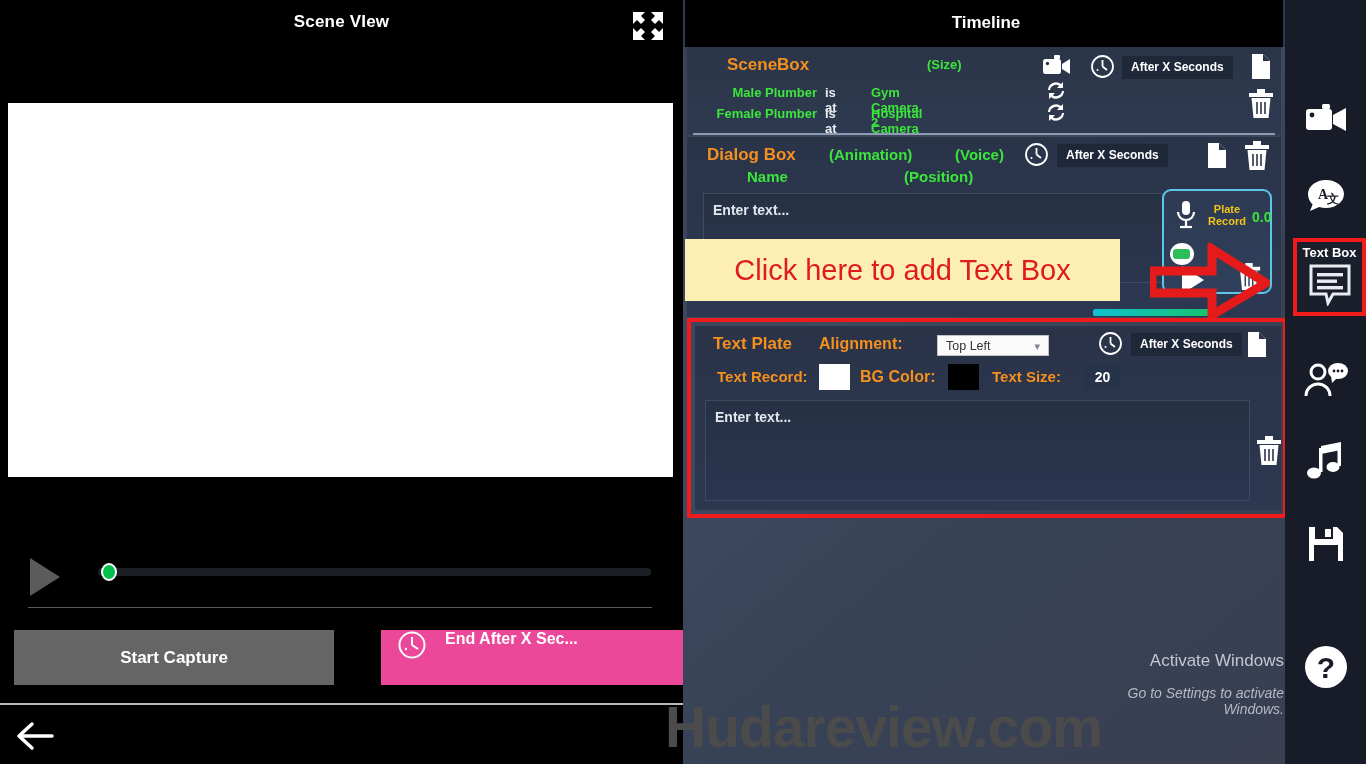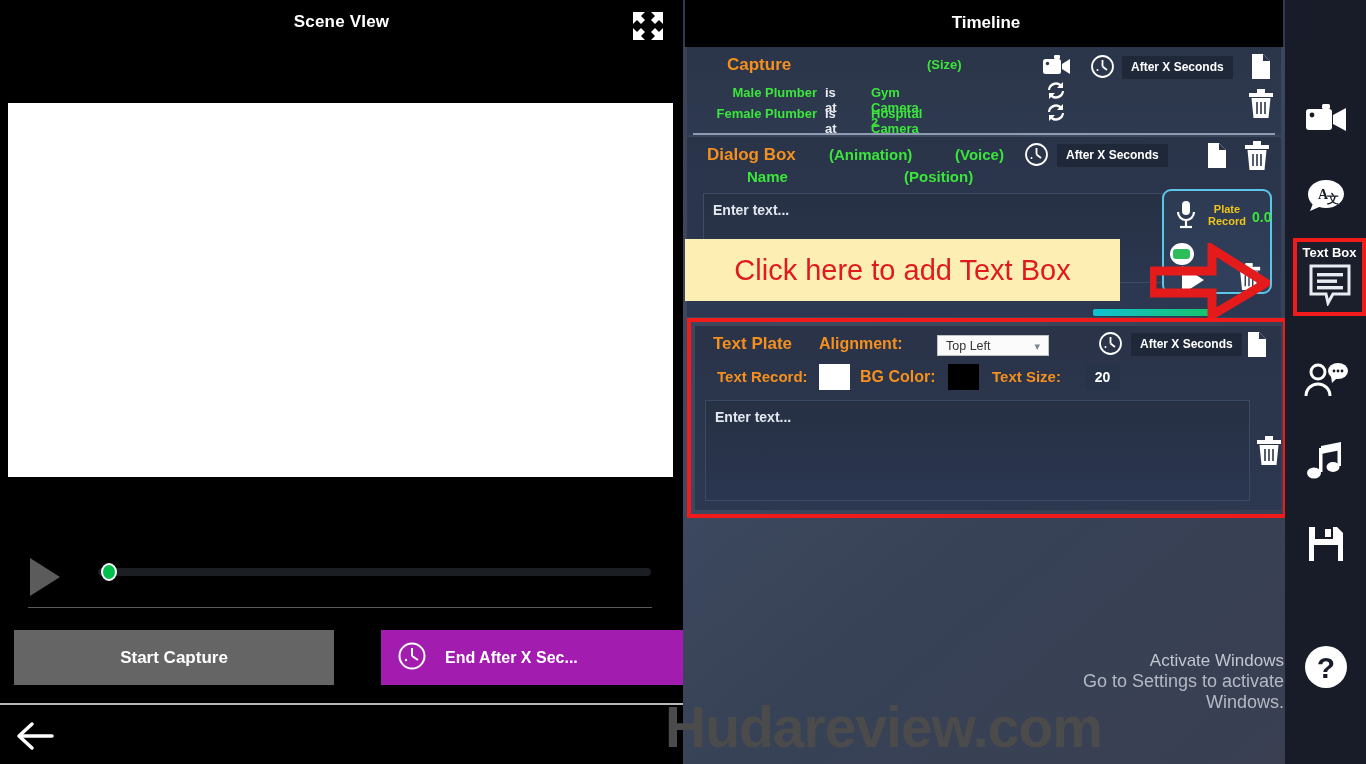--- a/index.html
+++ b/index.html
@@ -22,22 +22,22 @@
   #seek-wrap { position:absolute; left:98px; top:22px; width:553px; height:20px; cursor:pointer; }
   #seek-track { position:absolute; left:0; top:6px; width:553px; height:8px; background:#1b1e22; border-radius:4px; }
   #seek-knob { position:absolute; left:3px; top:1px; width:16px; height:18px; background:#00c04b;
                border:2px solid #fff; border-radius:50%; }
   #divider { position:absolute; left:28px; top:607px; width:624px; height:1px; background:#5a5a5a; }
 
   #btn-row { position:absolute; left:0; top:630px; width:683px; height:58px; }
   #start-capture { position:absolute; left:14px; top:0; width:320px; height:55px; background:#656565;
                    color:#fff; font-size:17px; font-weight:bold; display:flex; align-items:center;
                    justify-content:center; cursor:pointer; }
-  #end-after { position:absolute; left:381px; top:0; width:308px; height:55px; background:#a21caf;
-               display:flex; align-items:center; cursor:pointer; }
+  #end-after { position:absolute; left:381px; top:0; width:308px; height:55px; background:#ec4899;
+               display:flex; cursor:pointer; }
   #end-after .clk { margin-left:16px; }
   #end-after .lbl { color:#fff; font-size:16px; font-weight:bold; margin-left:18px; }
 
   #bottom-bar { position:absolute; left:0; top:703px; width:683px; height:61px; background:#000;
                 border-top:2px solid #b9b9b9; }
   #back-btn { position:absolute; left:14px; top:14px; width:40px; height:34px; cursor:pointer; }
 
   
   #timeline-panel { position:absolute; left:683px; top:0; width:602px; height:764px;
                     background:linear-gradient(140deg,#3b4055 0%,#3e4a60 35%,#374256 62%,#3a3f52 100%); }
@@ -124,21 +124,21 @@
   .afterx { position:absolute; background:#1f2838; color:#fff; font-size:12px; font-weight:bold;
             padding:4px 9px 5px; white-space:nowrap; cursor:pointer; }
   .doc-ic { position:absolute; cursor:pointer; }
   .trash-ic { position:absolute; cursor:pointer; }
   .cam-ic { position:absolute; cursor:pointer; }
   .sync-ic { position:absolute; cursor:pointer; }
 
   
   #activate { position:absolute; left:1074px; top:651px; width:210px; text-align:right; }
   #activate .t1 { color:#c2c6cf; font-size:17px; }
-  #activate .t2 { color:#b4b9c3; font-size:18px; margin-top:0; }
+  #activate .t2 { color:#b4b9c3; font-size:14px; margin-top:14px;font-style:italic; }
 
   
   #sidebar { position:absolute; left:1285px; top:0; width:81px; height:764px; background:#181c28; }
   .sb-item { position:absolute; left:0; width:81px; display:flex; align-items:center;
              justify-content:center; cursor:pointer; }
   #sb-textbox { position:absolute; left:1293px; top:238px; width:73px; height:78px;
                 border:4px solid #f11b1b; background:#1a1f2b; cursor:pointer; }
   #sb-textbox .lbl { position:absolute; left:0; top:3px; width:65px; text-align:center; color:#fff;
                      font-size:13px; font-weight:bold; }
   #sb-textbox .ic { position:absolute; left:12px; top:22px; }
@@ -205,21 +205,21 @@
     </div>
   </div>
 
   <div id="timeline-panel">
 
     <div id="tl-header">
       <div id="tl-title">Timeline</div>
     </div>
 
     <div class="card" id="scenebox-card">
-      <div class="sb-title">Capture</div>
+      <div class="sb-title">SceneBox</div>
       <div class="sb-view">(Size)</div>
 
       <div class="sb-row" style="top:38px;">
         <span class="sb-name" style="left:10px; width:120px;">Male Plumber</span>
         <span class="sb-isat" style="left:138px;">is at</span>
         <span class="sb-cam" style="left:184px;">Gym Camera 2</span>
       </div>
       <div class="sb-row" style="top:59px;">
         <span class="sb-name" style="left:10px; width:120px;">Female Plumber</span>
         <span class="sb-isat" style="left:138px;">is at</span>

